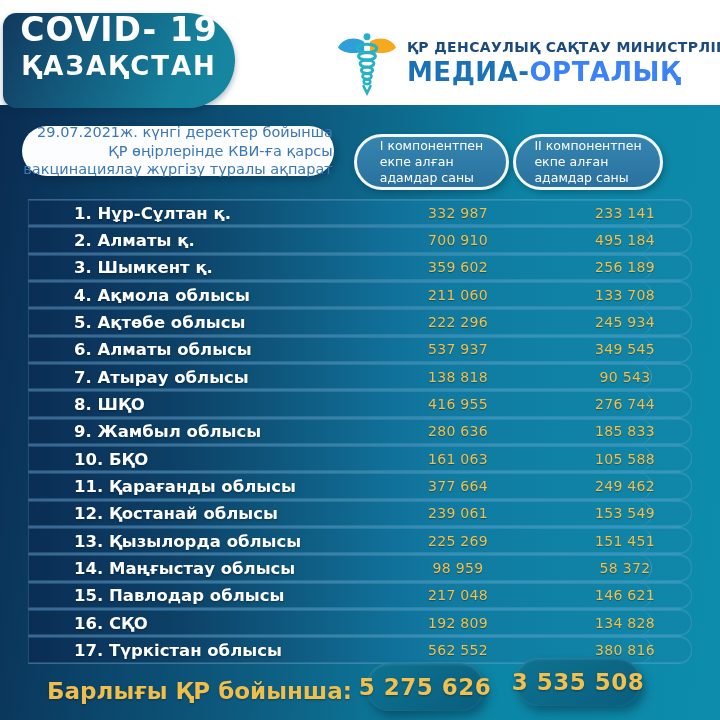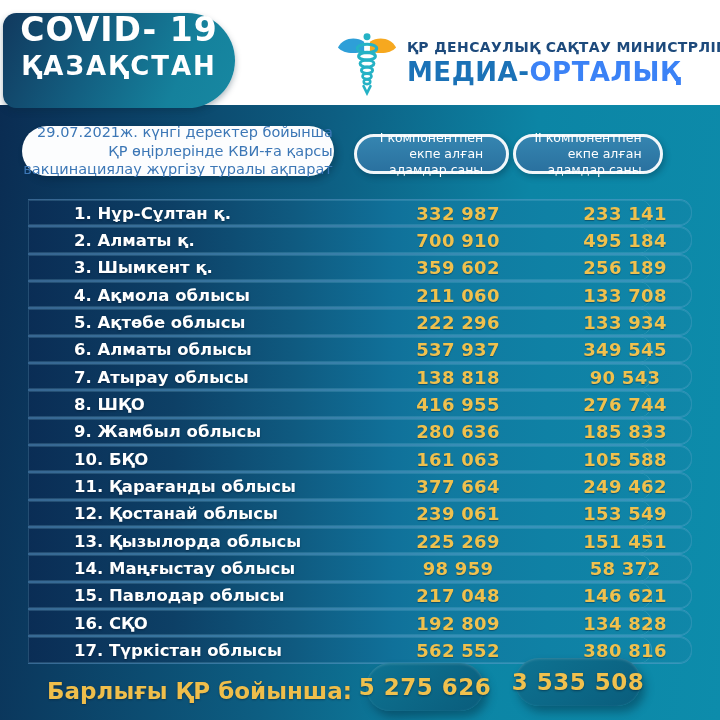--- a/index.html
+++ b/index.html
@@ -25,40 +25,40 @@
 
   
   .body{position:absolute;left:0;top:105px;width:720px;height:615px;
     background:linear-gradient(97deg,#0a2c52 0%,#0d5e82 42%,#0c85a5 68%,#0d8cab 100%);}
 
   .info-pill{position:absolute;left:22px;top:21px;width:312px;height:50px;background:#fcfdfe;
     border-radius:30px;display:flex;align-items:center;justify-content:center;text-align:right;
     box-shadow:3px 4px 7px rgba(4,28,48,.3);}
   .info-pill span{color:#3c77b6;font-size:14.5px;font-weight:500;line-height:1.3;white-space:pre-line;}
 
-  .col-pill{position:absolute;top:29px;height:40px;border-radius:28px;box-sizing:border-box;
+  .col-pill{position:absolute;top:29px;height:56px;border-radius:28px;box-sizing:border-box;
     background:linear-gradient(180deg,#3585b0 0%,#2a719f 100%);border:3px solid #f2f7fa;
-    color:#fff;display:flex;align-items:center;justify-content:center;text-align:right;
+    color:#fff;display:flex;align-items:center;justify-content:center;text-align:left;
     box-shadow:2px 3px 6px rgba(4,28,48,.3);}
   .col-pill span{font-size:12.5px;line-height:1.3;white-space:pre-line;}
   .col-pill.c1{left:354px;width:155px;}
   .col-pill.c2{left:513px;width:150px;}
 
   
   .rows{position:absolute;left:0;top:95px;width:664px;padding-left:28px;}
   .row{position:relative;height:25.4px;margin-bottom:1.95px;border-radius:0 14px 14px 0;
     background:linear-gradient(90deg,#0a2d55 0%,#0d4066 22%,#0f5a80 40%,#10719a 55%,#11799f 62%,#0f81a5 78%,rgba(17,134,168,.78) 100%);
     box-shadow:0 -1px 0 rgba(108,162,210,.45),0 1px 0 rgba(108,162,210,.45),
                inset 0 0 0 1px rgba(130,190,220,.22);}
   .row::after{content:"";position:absolute;top:0;bottom:0;left:50%;right:40px;
     border-radius:0 13px 13px 0;border-right:1px solid rgba(170,215,235,.28);}
   .row-name{position:absolute;left:46px;top:50%;transform:translateY(-50%);
     font-size:16.5px;font-weight:700;color:#ffffff;white-space:nowrap;
     text-shadow:0 1px 2px rgba(3,20,40,.45);}
-  .row-v{position:absolute;top:50%;transform:translateY(-50%);font-size:18px;font-weight:700;
+  .row-v{position:absolute;top:50%;transform:translateY(-50%);font-size:14px;font-weight:400;
     color:#efc14e;letter-spacing:.3px;text-align:center;white-space:nowrap;
     text-shadow:0 1px 1px rgba(3,20,40,.4);}
   .v1{left:368px;width:124px;}
   .v2{left:533px;width:128px;}
 
   
   .footer-label{position:absolute;left:30px;top:573px;width:322px;text-align:right;
     font-size:23px;font-weight:700;color:#efbe4b;text-shadow:0 1px 2px rgba(3,20,40,.4);}
   .total-pill{position:absolute;height:48px;border-radius:26px;
     background:linear-gradient(145deg,#0e7392 0%,#0a5d7c 100%);
@@ -134,21 +134,21 @@
           <span class="row-v v2">256 189</span>
         </div>
         <div class="row">
           <span class="row-name">4. Ақмола облысы</span>
           <span class="row-v v1">211 060</span>
           <span class="row-v v2">133 708</span>
         </div>
         <div class="row">
           <span class="row-name">5. Ақтөбе облысы</span>
           <span class="row-v v1">222 296</span>
-          <span class="row-v v2">133 934</span>
+          <span class="row-v v2">245 934</span>
         </div>
         <div class="row">
           <span class="row-name">6. Алматы облысы</span>
           <span class="row-v v1">537 937</span>
           <span class="row-v v2">349 545</span>
         </div>
         <div class="row">
           <span class="row-name">7. Атырау облысы</span>
           <span class="row-v v1">138 818</span>
           <span class="row-v v2">90 543</span>

